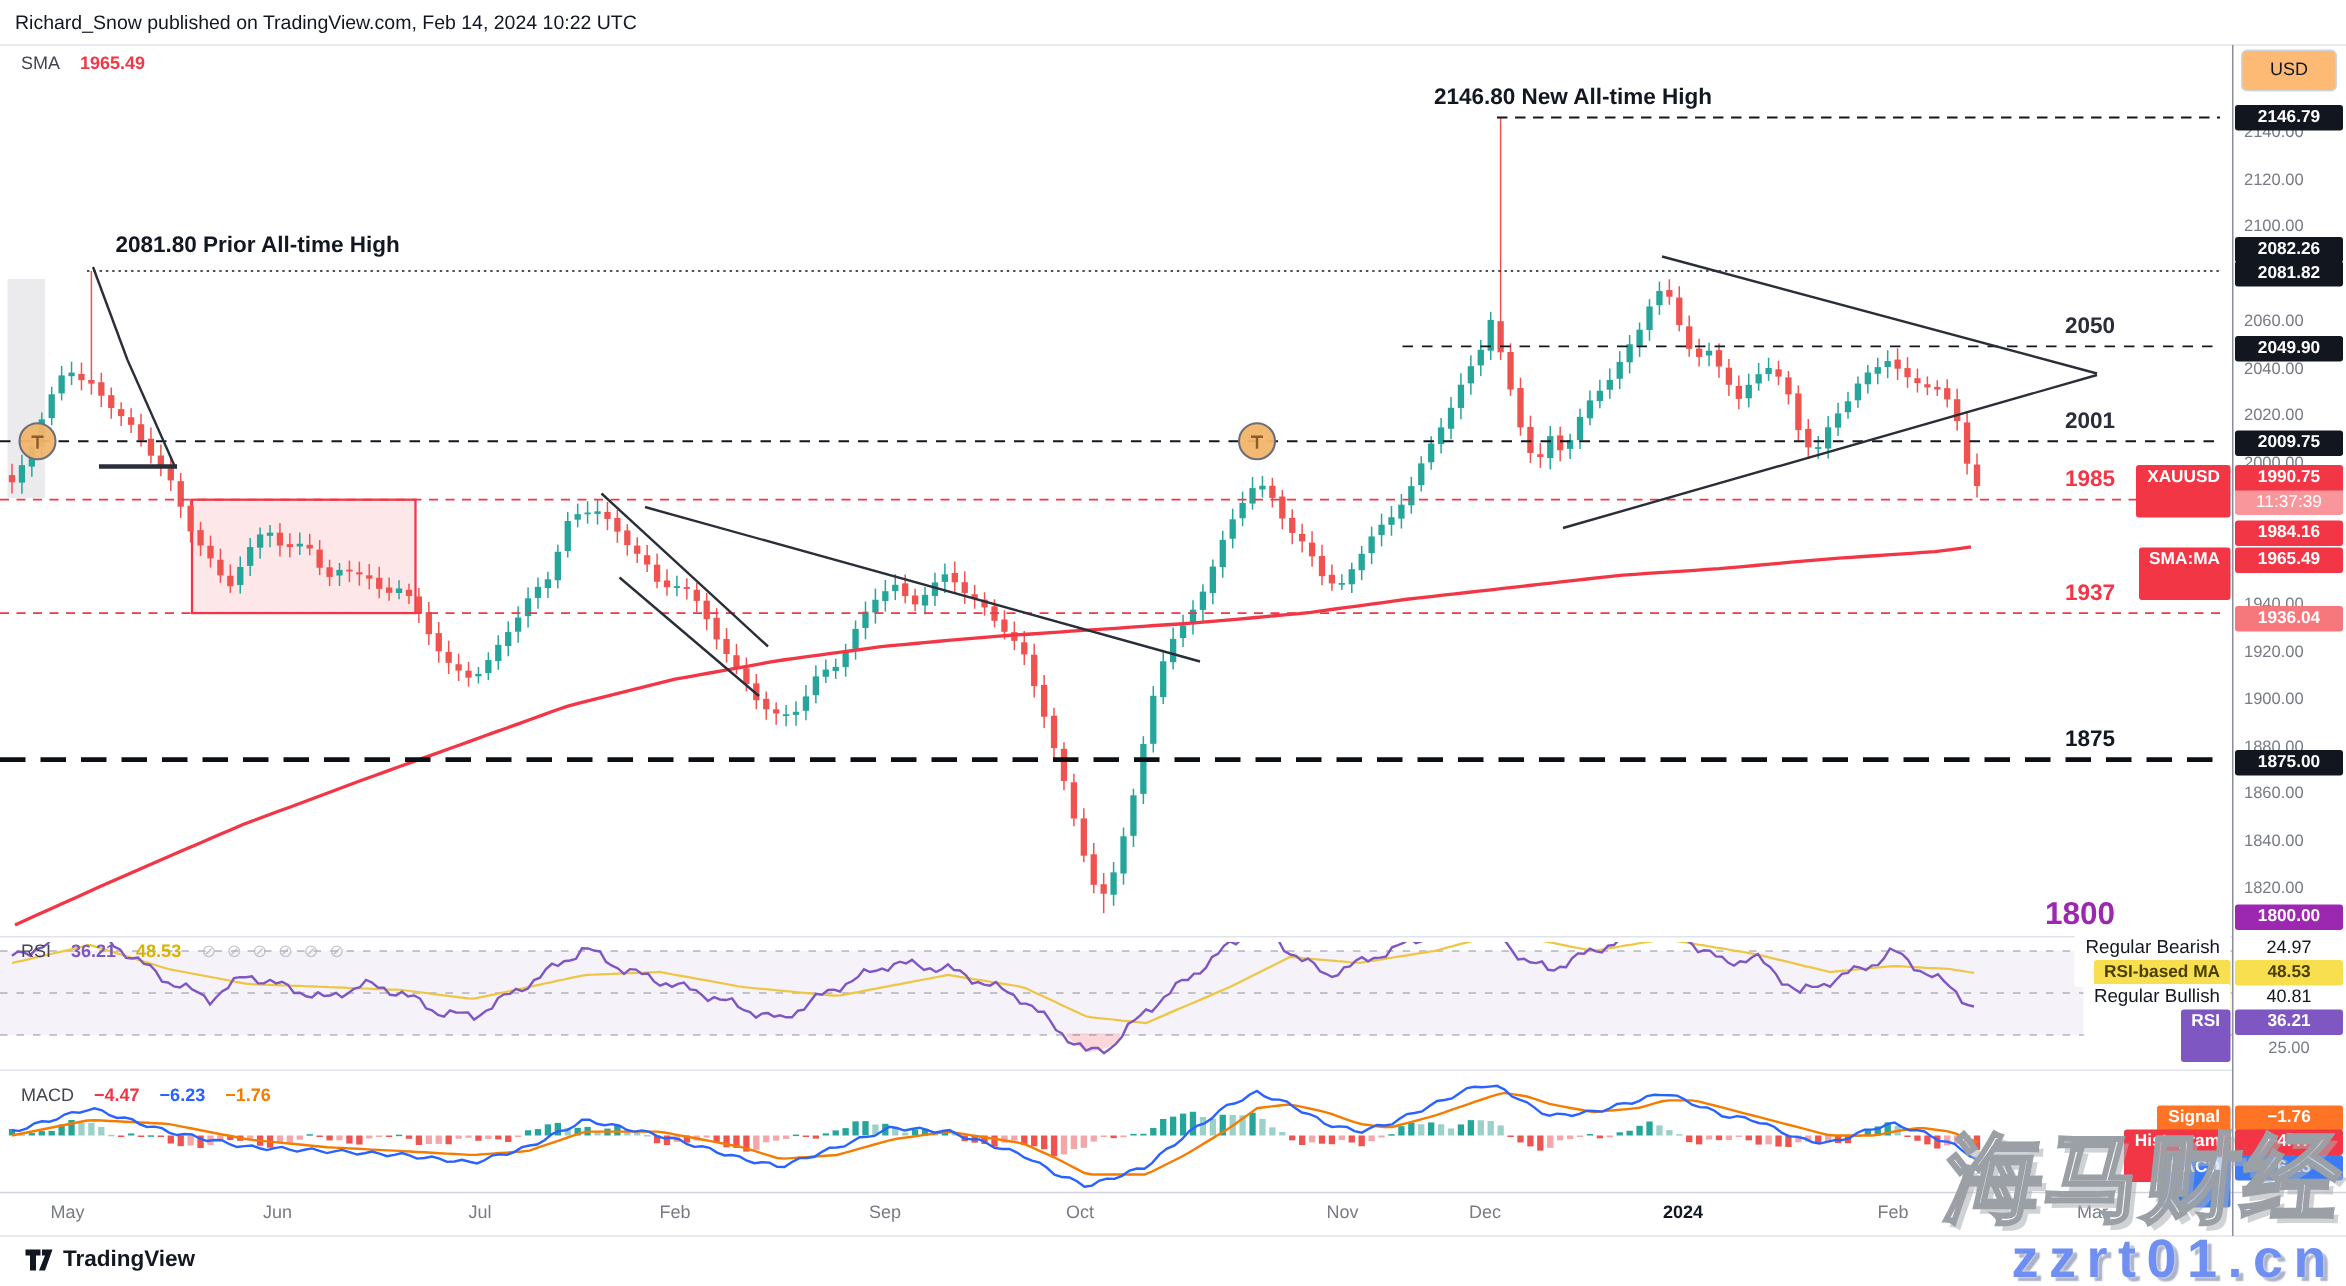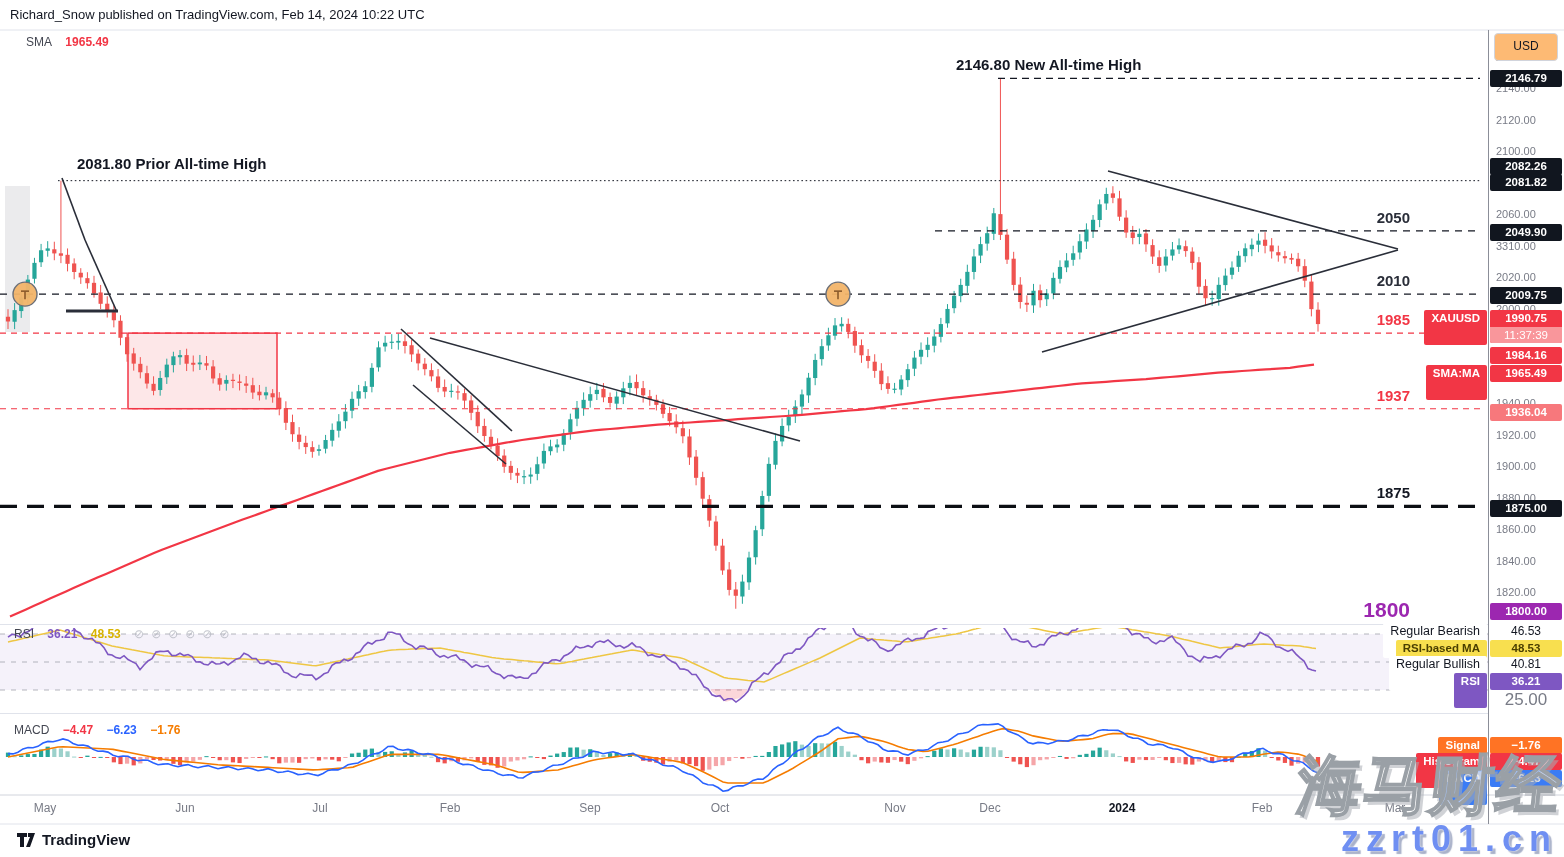--- a/index.html
+++ b/index.html
@@ -15,21 +15,21 @@
   .lvl{position:absolute;left:1272px;width:138px;text-align:right;font-size:15px;font-weight:bold;white-space:nowrap;}
   .lvl.big{font-size:21px;}
   .axlabel{position:absolute;left:1496px;font-size:11px;color:#787b86;}
   .axbadge{position:absolute;left:1490px;width:72px;height:17px;line-height:17px;text-align:center;
            font-size:11.5px;font-weight:bold;border-radius:2px;color:#fff;}
   .axbadge .sub{display:block;height:16px;line-height:16px;font-weight:normal;border-radius:0 0 2px 2px;}
   .b-black{background:#11161f;} .b-red{background:#f23645;} .b-lightred{background:#f7787c;}
   .b-purple{background:#9c27b0;} .b-rsipurple{background:#7e57c2;}
   .b-yellow{background:#f8df4f;color:#4a3f00;} .b-orange{background:#ff7324;} .b-blue{background:#3b7cf5;}
   .b-plain{background:transparent;color:#131722;font-weight:normal;font-size:12px;}
-  .b-gray{background:transparent;color:#787b86;font-weight:normal;font-size:17px;}
+  .b-gray{background:transparent;color:#787b86;font-weight:normal;font-size:11px;}
   .sub-red{background:#f9969b;}
   .tag{position:absolute;right:77px;height:35px;line-height:17px;padding:0 7px;border-radius:2px;
        font-size:11.5px;font-weight:bold;white-space:nowrap;}
   .t-red{background:#f23645;color:#fff;} .t-orange{background:#ff7324;color:#fff;}
   .t-blue{background:#3b7cf5;color:#fff;} .t-purple{background:#7e57c2;color:#fff;}
   .t-yellow{background:#f8df4f;color:#4a3f00;}
   .t-plain{background:#fff;color:#131722;font-weight:normal;font-size:12.5px;}
   .month{position:absolute;top:801px;transform:translateX(-50%);font-size:12px;color:#787b86;}
   .usdbtn{position:absolute;left:1494px;top:33px;width:62px;height:26px;line-height:24px;text-align:center;
           border:1px solid #d1d4dc;border-radius:4px;background:#fdba74;font-size:12px;color:#131722;cursor:pointer;}
@@ -697,21 +697,21 @@
       <line x1="0" y1="30" x2="1564" y2="30" stroke="#e0e3eb"></line>
       <line x1="0" y1="624.5" x2="1488" y2="624.5" stroke="#e0e3eb"></line>
       <line x1="0" y1="713.5" x2="1488" y2="713.5" stroke="#e0e3eb"></line>
       <line x1="0" y1="795" x2="1564" y2="795" stroke="#d1d4dc"></line>
       <line x1="0" y1="824" x2="1564" y2="824" stroke="#e0e3eb"></line>
       <line x1="1488.5" y1="30" x2="1488.5" y2="824" stroke="#8b8e98"></line>
     </svg>
 
   <div class="caption">Richard_Snow published on TradingView.com, Feb 14, 2024 10:22 UTC</div>
 
-  <div class="legend" style="left:26px;top:35px;">
+  <div class="legend" style="left:14px;top:35px;">
     <b>SMA</b>
     <span class="lv" style="color:#f23645;">1965.49</span>
   </div>
 
   <div class="legend" style="left:14px;top:627px;z-index:3;">
     <b>RSI</b>
     <span class="lv" style="color:#7e57c2;">36.21</span>
     <span class="lv" style="color:#d8b300;">48.53</span>
     <span class="ghost">⊘</span><span class="ghost">⊘</span><span class="ghost">⊘</span><span class="ghost">⊘</span><span class="ghost">⊘</span><span class="ghost">⊘</span>
   </div>
@@ -725,50 +725,50 @@
 
   <div class="ann" style="left:956px;top:56px;">2146.80 New All-time High</div>
   <div class="ann" style="left:77px;top:155px;">2081.80  Prior All-time High</div>
 
   <div id="ov">
       <div class="axlabel" style="top:50.5px;">2160.00</div>
       <div class="axlabel" style="top:82.0px;">2140.00</div>
       <div class="axlabel" style="top:113.5px;">2120.00</div>
       <div class="axlabel" style="top:145.0px;">2100.00</div>
       <div class="axlabel" style="top:208.0px;">2060.00</div>
-      <div class="axlabel" style="top:239.5px;">3310.00</div>
+      <div class="axlabel" style="top:239.5px;">2040.00</div>
       <div class="axlabel" style="top:271.0px;">2020.00</div>
       <div class="axlabel" style="top:302.5px;">2000.00</div>
       <div class="axlabel" style="top:397.0px;">1940.00</div>
       <div class="axlabel" style="top:428.5px;">1920.00</div>
       <div class="axlabel" style="top:460.0px;">1900.00</div>
       <div class="axlabel" style="top:491.5px;">1880.00</div>
       <div class="axlabel" style="top:523.0px;">1860.00</div>
       <div class="axlabel" style="top:554.5px;">1840.00</div>
       <div class="axlabel" style="top:586.0px;">1820.00</div>
       <div class="lvl" style="top:208.9px;color:#2a2e39;">2050</div>
-      <div class="lvl" style="top:272.1px;color:#2a2e39;">2010</div>
+      <div class="lvl" style="top:272.1px;color:#2a2e39;">2001</div>
       <div class="lvl" style="top:311.1px;color:#f23645;">1985</div>
       <div class="lvl" style="top:386.7px;color:#f23645;">1937</div>
       <div class="lvl" style="top:484.4px;color:#131722;">1875</div>
       <div class="lvl big" style="top:597.5px;color:#9c27b0;">1800</div>
       <div class="axbadge b-black" style="top:69.8px;">2146.79</div>
       <div class="axbadge b-black" style="top:158.4px;">2082.26</div>
       <div class="axbadge b-black" style="top:173.6px;">2081.82</div>
       <div class="axbadge b-black" style="top:224.4px;">2049.90</div>
       <div class="axbadge b-black" style="top:286.6px;">2009.75</div>
       <div class="axbadge b-red" style="top:309.6px;height:33px;">1990.75<span class="sub sub-red">11:37:39</span></div>
       <div class="tag t-red" style="top:309.6px;">XAUUSD</div>
       <div class="axbadge b-red" style="top:346.9px;">1984.16</div>
       <div class="axbadge b-red" style="top:365.4px;">1965.49</div>
       <div class="tag t-red" style="top:365.4px;">SMA:MA</div>
       <div class="axbadge b-lightred" style="top:403.7px;">1936.04</div>
       <div class="axbadge b-black" style="top:499.9px;">1875.00</div>
       <div class="axbadge b-purple" style="top:603.0px;">1800.00</div>
-      <div class="axbadge b-plain" style="top:622.5px;">46.53</div>
+      <div class="axbadge b-plain" style="top:622.5px;">24.97</div>
       <div class="tag t-plain" style="top:622.5px;">Regular Bearish</div>
       <div class="axbadge b-yellow" style="top:640.4px;">48.53</div>
       <div class="tag t-yellow" style="top:640.4px;">RSI-based MA</div>
       <div class="axbadge b-plain" style="top:655.9px;">40.81</div>
       <div class="tag t-plain" style="top:655.9px;">Regular Bullish</div>
       <div class="axbadge b-rsipurple" style="top:673.1px;">36.21</div>
       <div class="tag t-purple" style="top:673.1px;">RSI</div>
       <div class="axbadge b-gray" style="top:690.5px;">25.00</div>
       <div class="axbadge b-orange" style="top:737.1px;">−1.76</div>
       <div class="tag t-orange" style="top:737.1px;">Signal</div>

